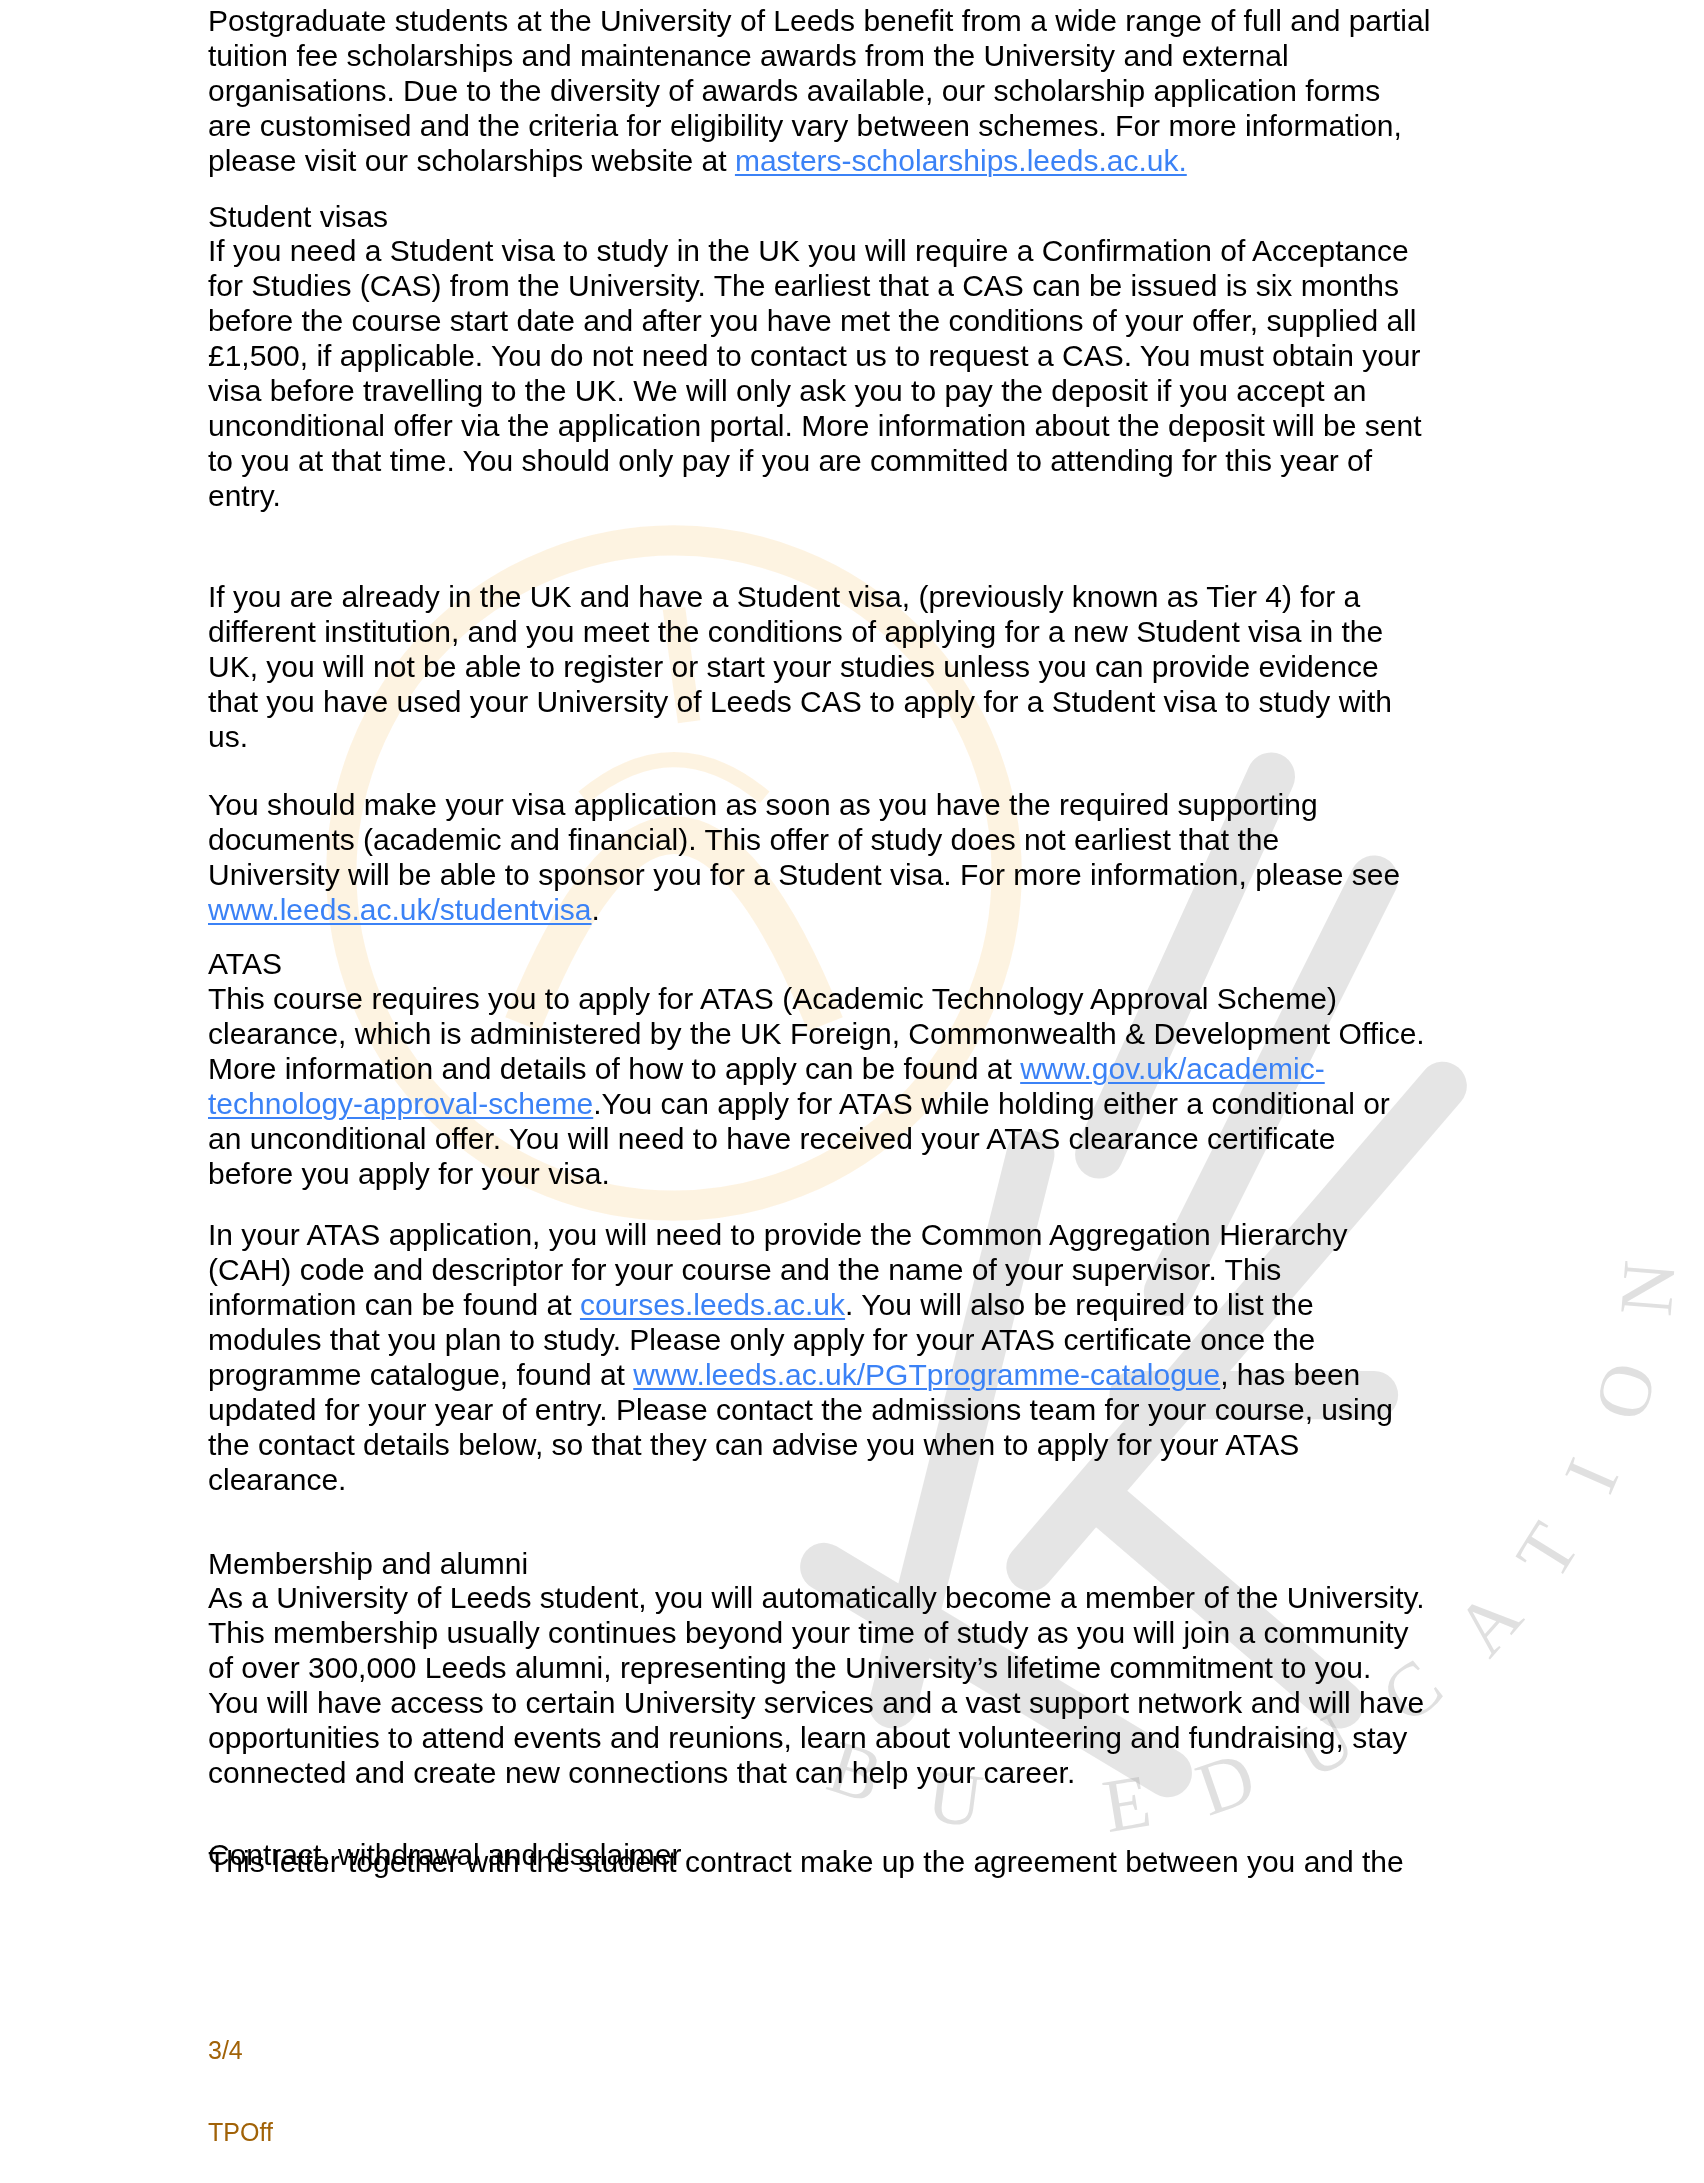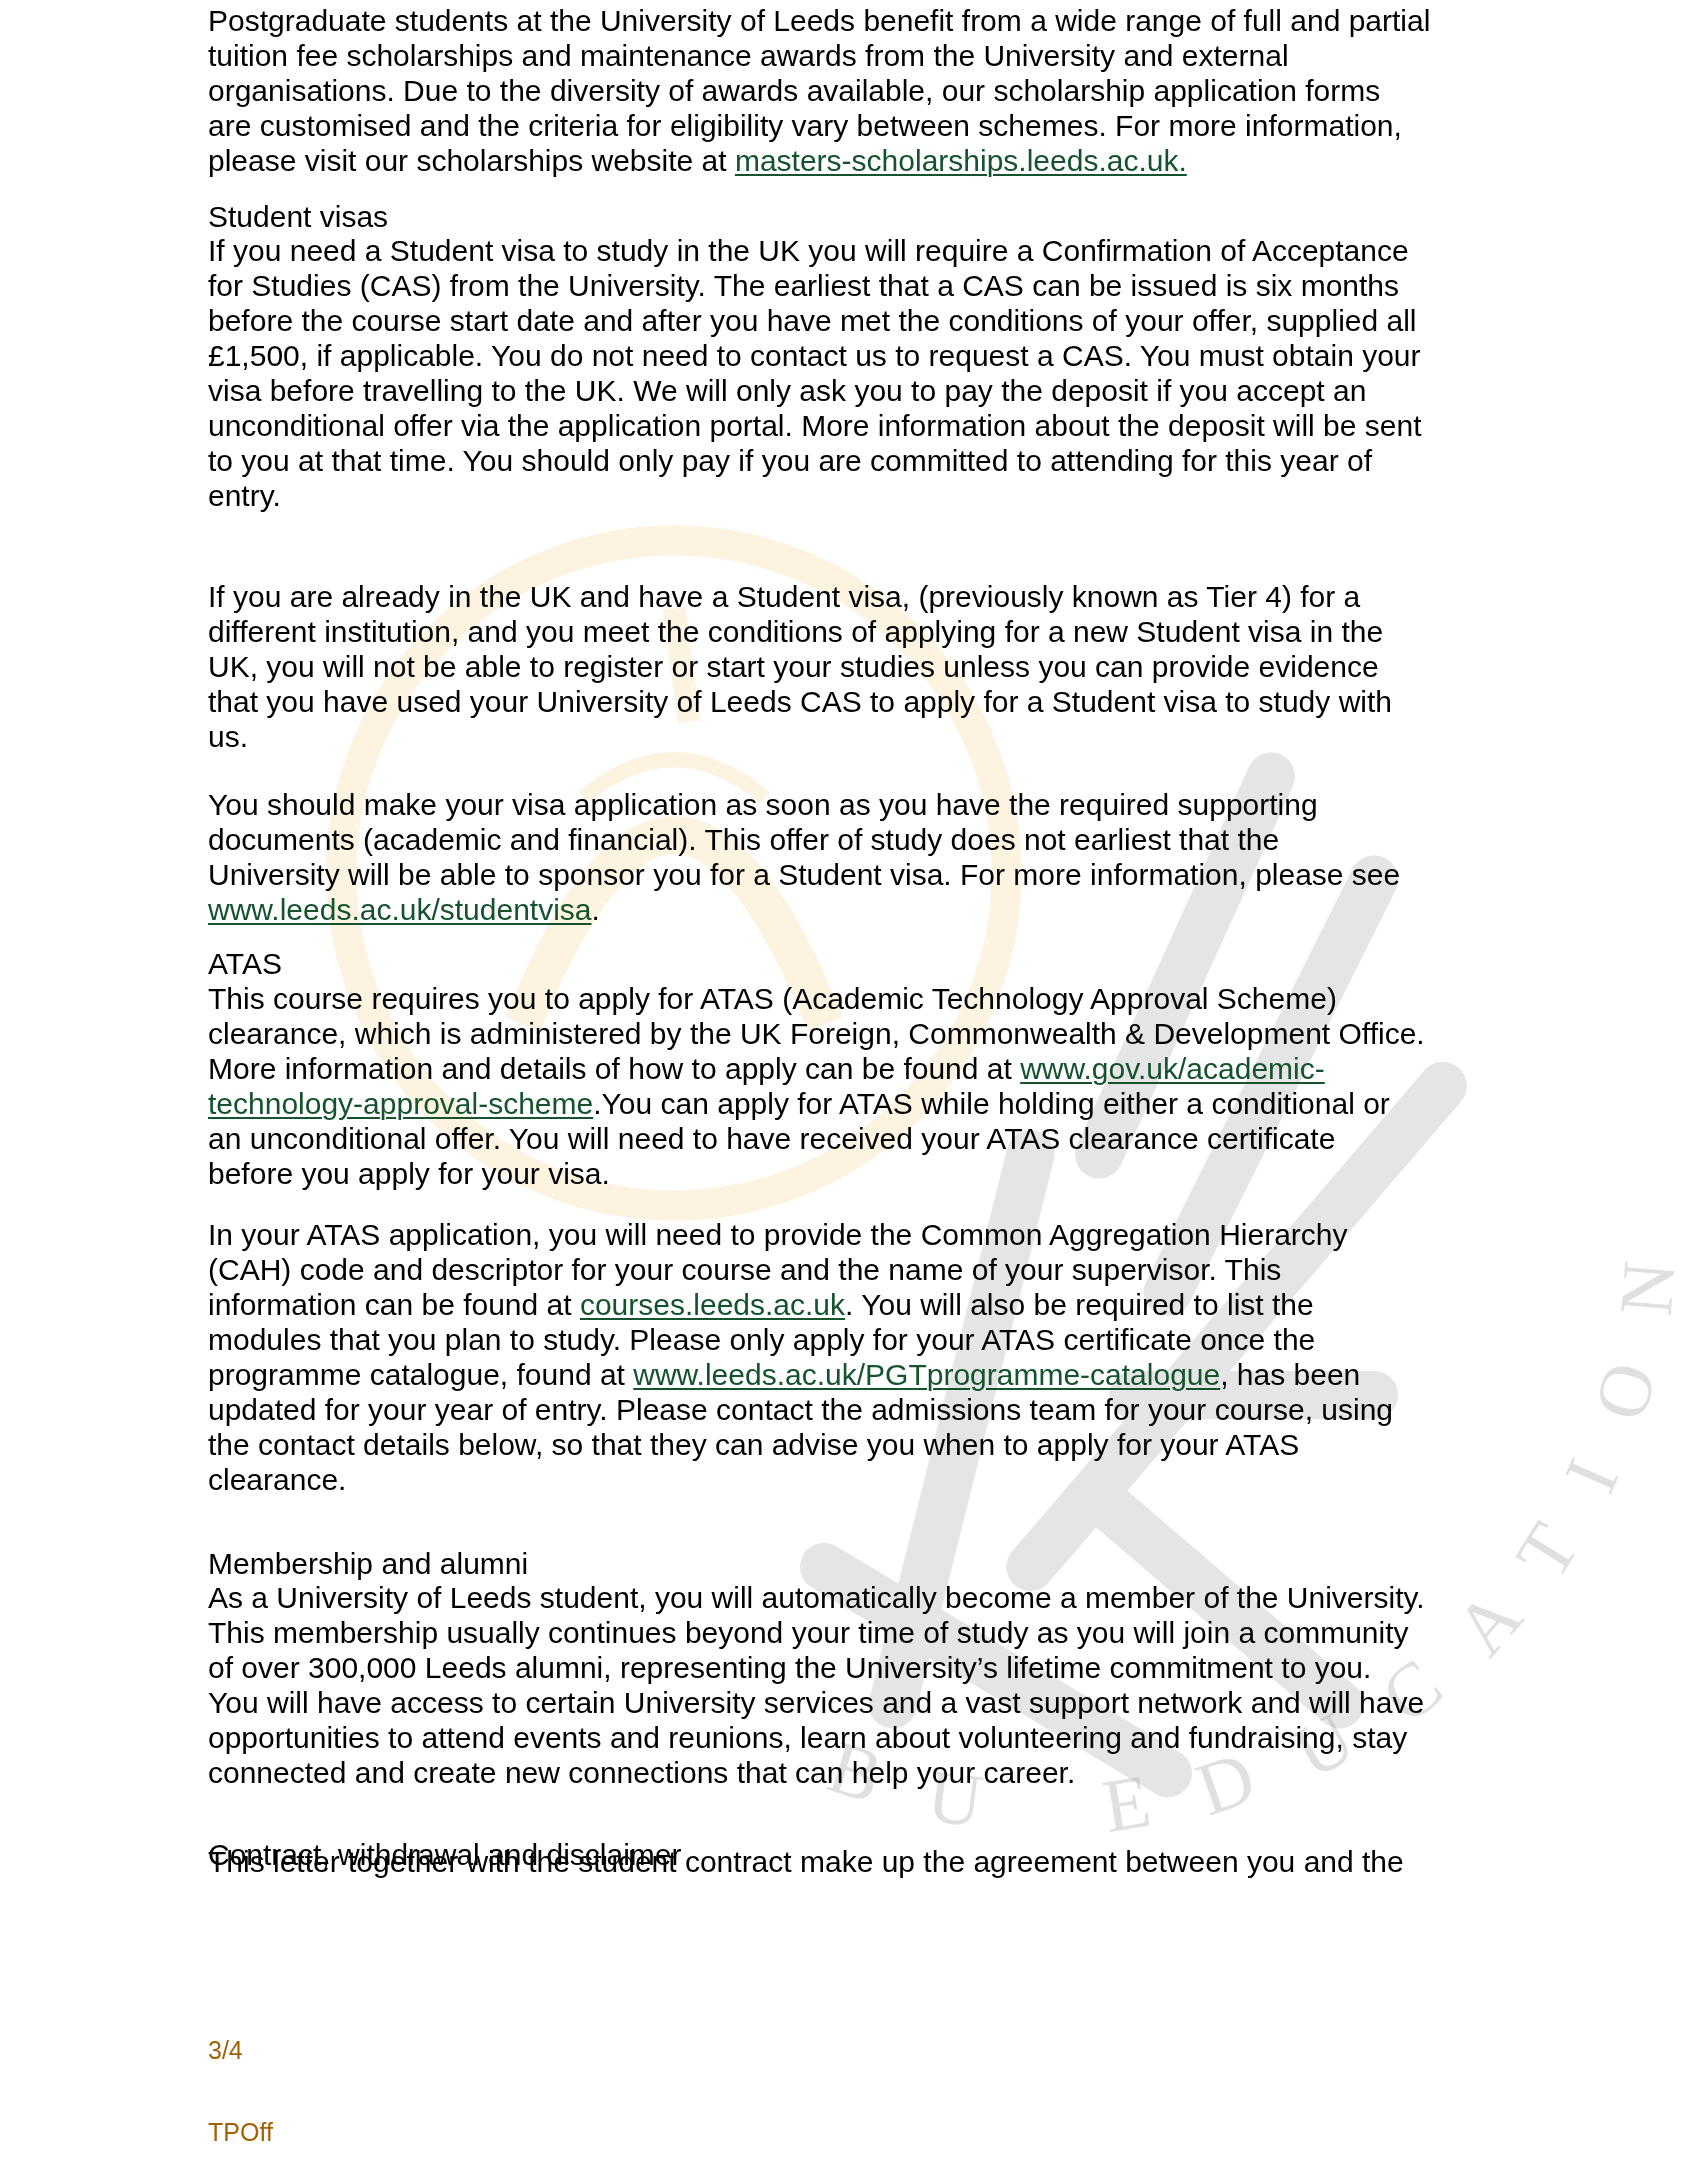--- a/index.html
+++ b/index.html
@@ -2,21 +2,21 @@
 <html style="font-size:11px"><head>
 <meta charset="utf-8">
 <style>
   html, body { margin: 0; padding: 0; background: #ffffff; }
   body { width: 1704px; height: 2183px; position: relative; overflow: hidden;
          font-family: "Liberation Sans", sans-serif; color: #000; }
   .watermark { position: absolute; pointer-events: none; }
   .block { position: absolute; left: 208px; width: 1319px; font-size: 30px; line-height: 35px; white-space: nowrap; }
   .line { display: block; height: 35px; }
   .heading { font-weight: normal; }
-  a.link { color: #14532d; text-decoration: underline; text-decoration-thickness: 2.1px; text-underline-offset: 3.4px; }
+  a.link { color: #3b82f6; text-decoration: underline; text-decoration-thickness: 2.1px; text-underline-offset: 3.4px; }
   .footer { position: absolute; left: 208px; font-size: 25px; color: #a16207; }
 </style>
 </head>
 <body>
 
 <svg class="watermark" style="left:296px; top:495px; width:756px; height:756px; opacity:0.13;" viewBox="0 0 100 100">
   <circle cx="50" cy="50" r="44" fill="none" stroke="#f5a623" stroke-width="4"></circle>
   <path d="M30 70 Q50 20 70 70" fill="none" stroke="#f5a623" stroke-width="5"></path>
   <path d="M38 40 Q50 30 62 40" fill="none" stroke="#f5a623" stroke-width="2"></path>
   <path d="M50 15 L52 30" stroke="#f5a623" stroke-width="3"></path>

